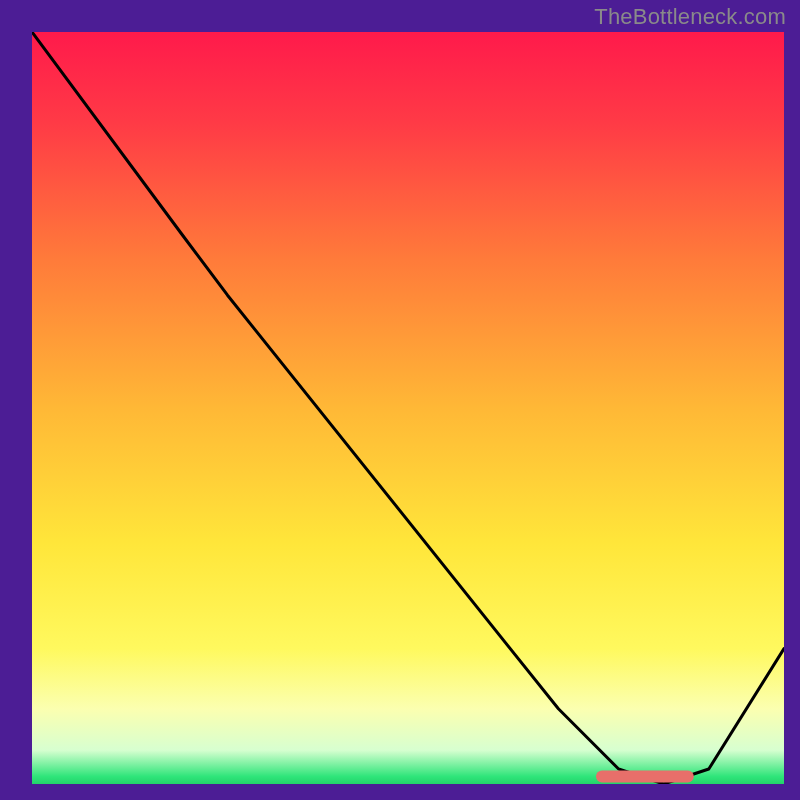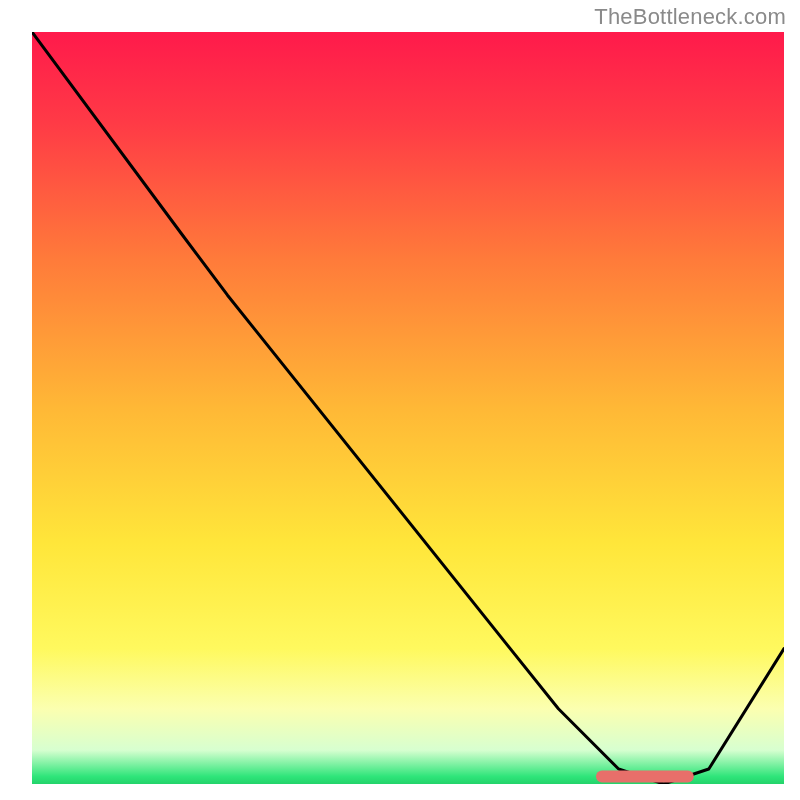--- a/index.html
+++ b/index.html
@@ -8,21 +8,21 @@
     width: 800px;
     height: 800px;
     background: #000;
     font-family: Arial, Helvetica, sans-serif;
     overflow: hidden;
   }
   .outer {
     position: relative;
     width: 800px;
     height: 800px;
-    background: #ffffff;
+    background: #4c1d95;
   }
   .watermark {
     position: absolute;
     top: 4px;
     right: 14px;
     color: #8a8a8a;
     font-size: 22px;
     font-weight: 500;
     letter-spacing: 0.2px;
     user-select: none;

